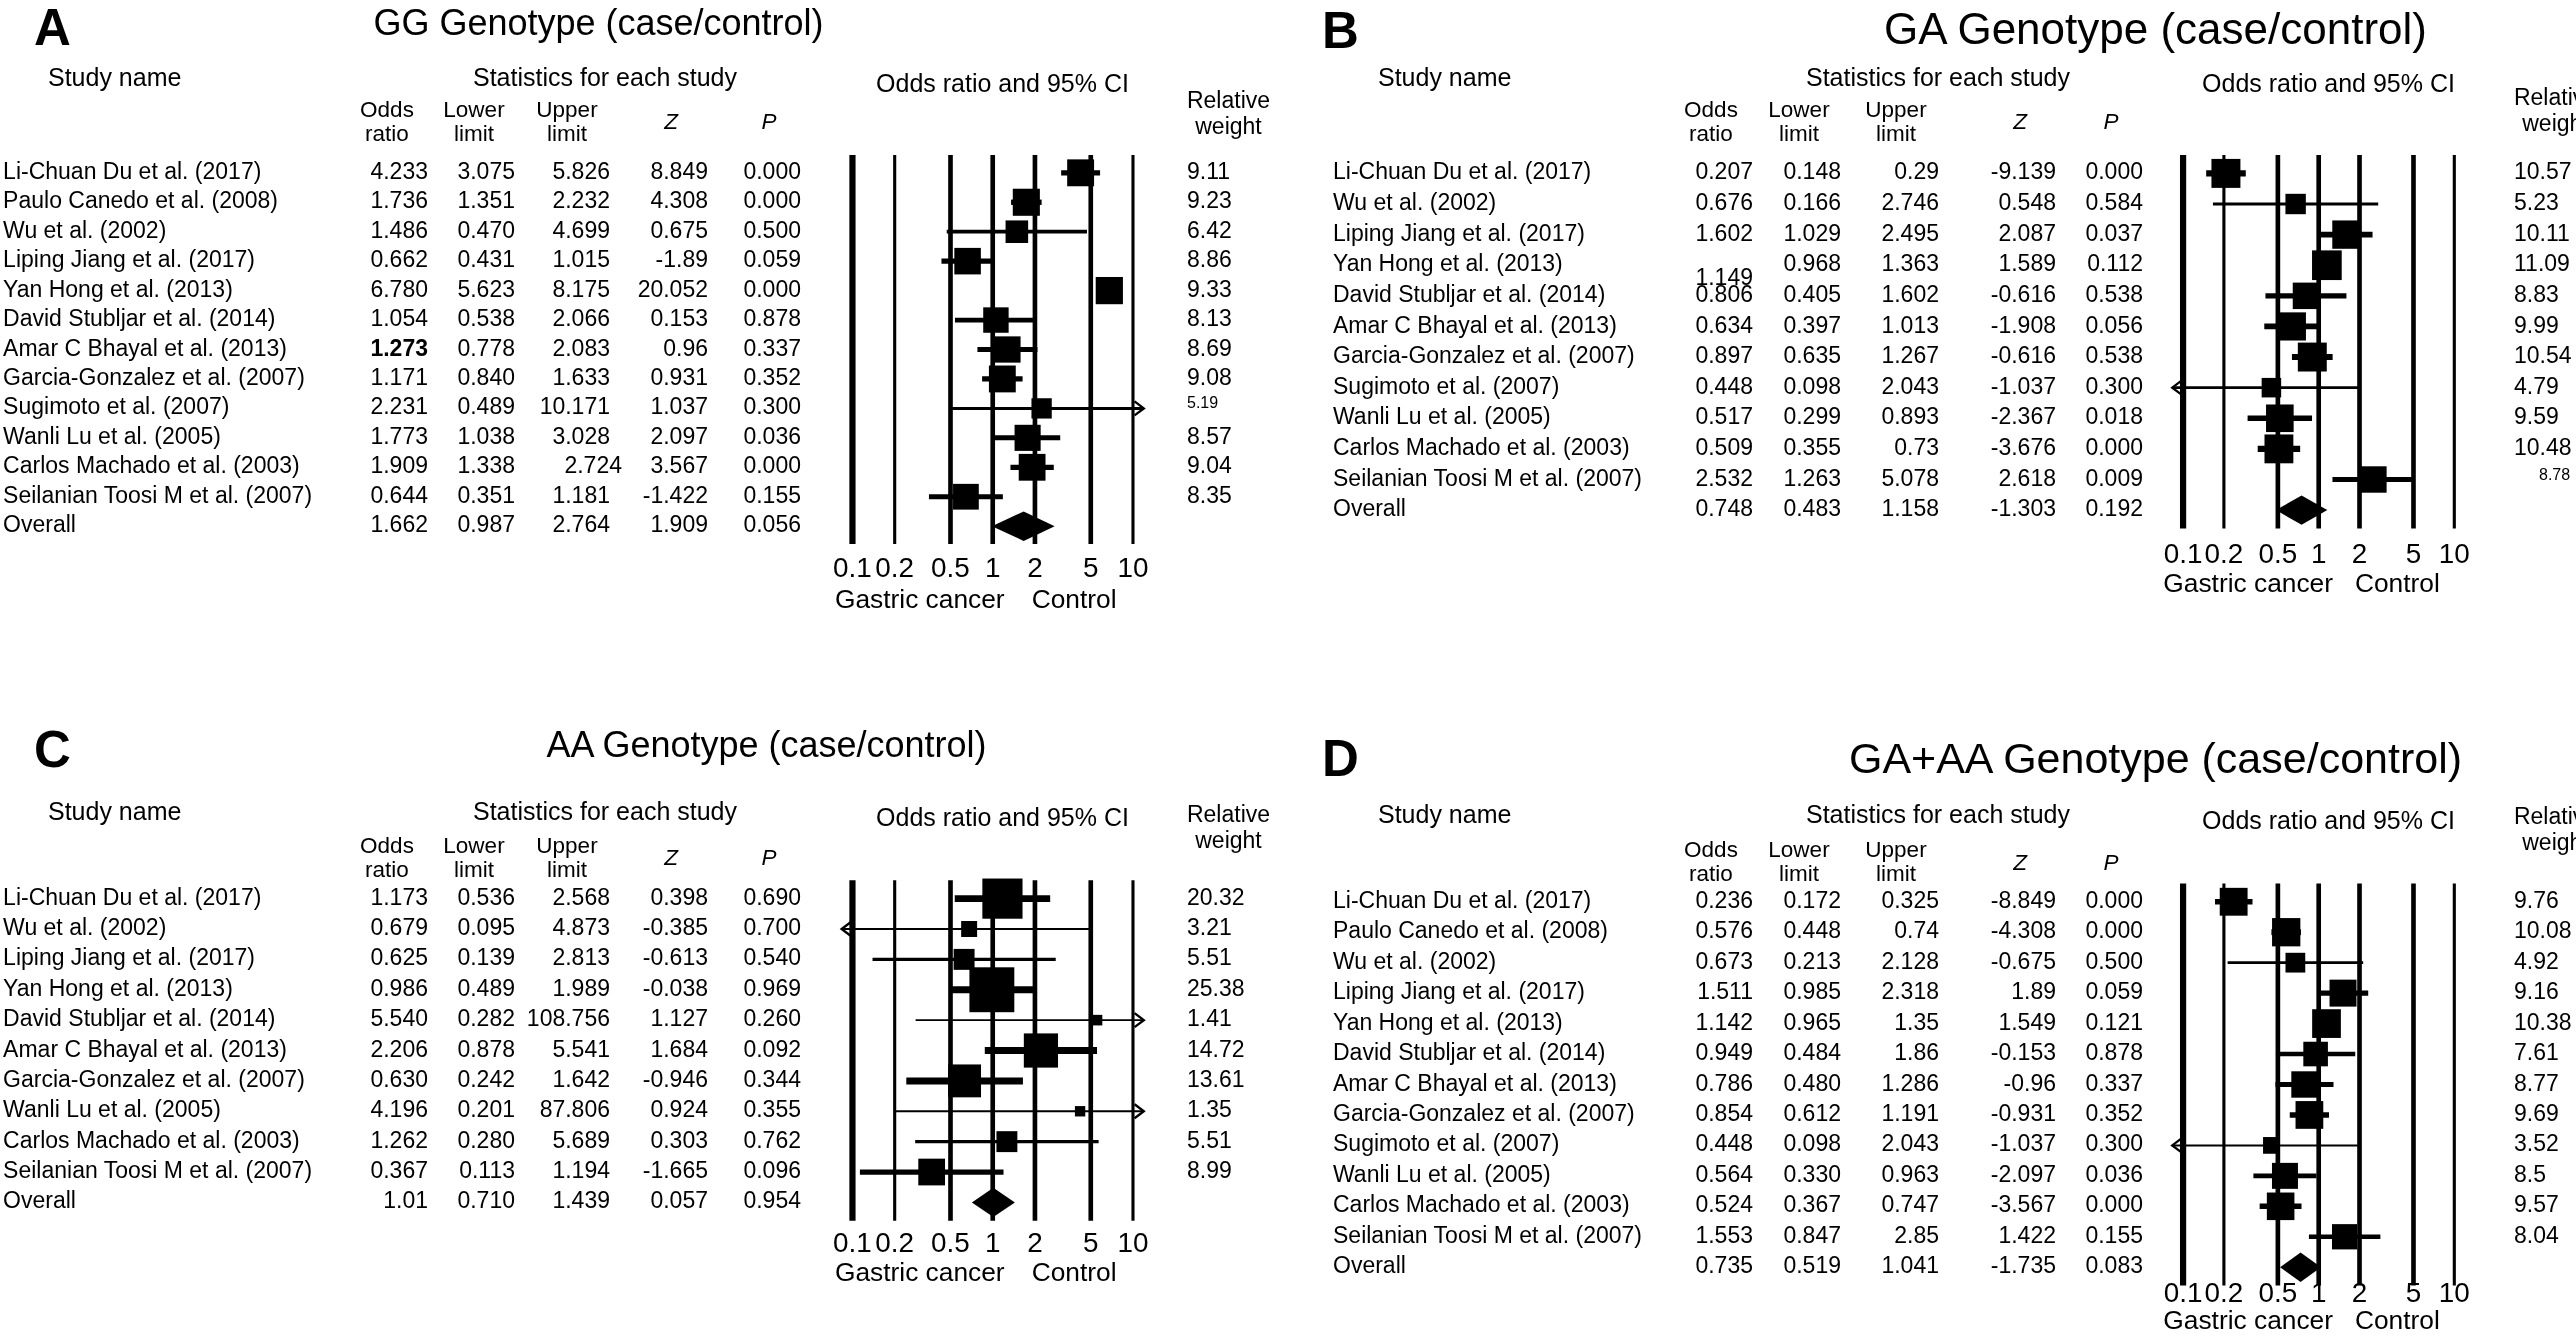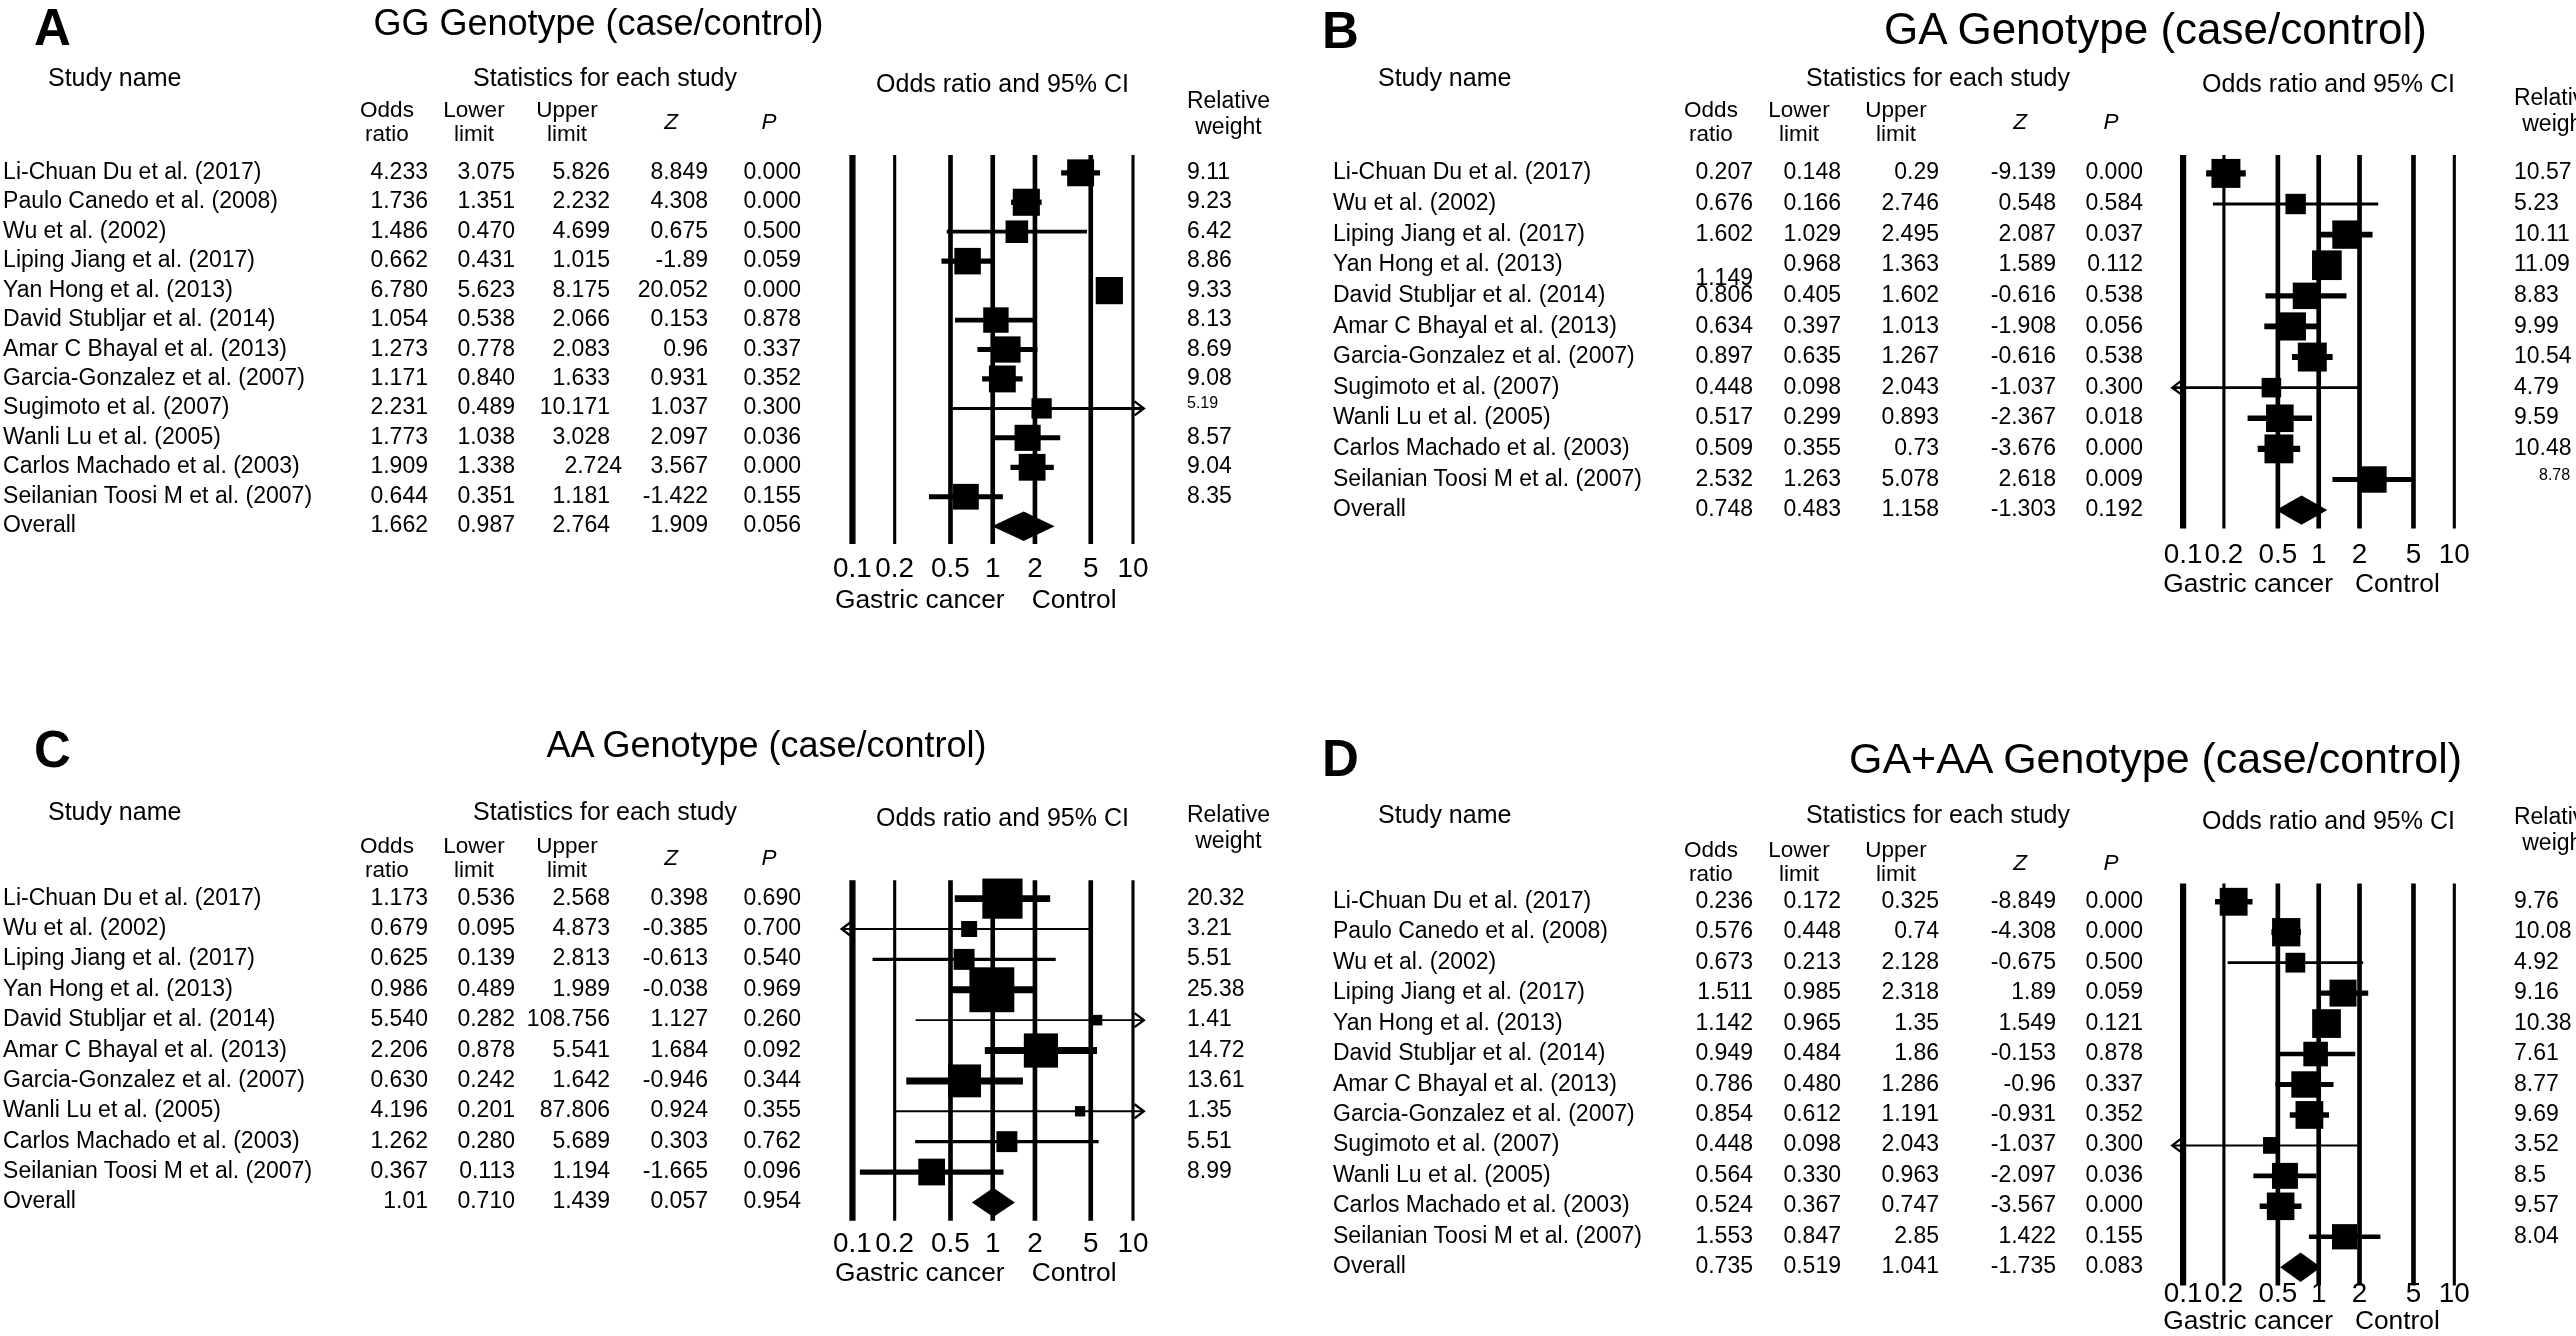--- a/index.html
+++ b/index.html
@@ -84,21 +84,21 @@
       <div class="abs nw" style="left: 3.1px; top: 306px; font-size: 23px;">David Stubljar et al. (2014)</div>
       <div class="abs rt nw" style="left: 316px; top: 306px; width: 112px; font-size: 23px;">1.054</div>
       <div class="abs rt nw" style="left: 403px; top: 306px; width: 112px; font-size: 23px;">0.538</div>
       <div class="abs rt nw" style="left: 498px; top: 306px; width: 112px; font-size: 23px;">2.066</div>
       <div class="abs rt nw" style="left: 596px; top: 306px; width: 112px; font-size: 23px;">0.153</div>
       <div class="abs rt nw" style="left: 689px; top: 306px; width: 112px; font-size: 23px;">0.878</div>
       <div class="abs" style="left: 1187px; top: 306px; font-size: 23px;">8.13</div>
     </div>
     <div>
       <div class="abs nw" style="left: 3.1px; top: 336px; font-size: 23px;">Amar C Bhayal et al. (2013)</div>
-      <div class="abs rt nw" style="left: 316px; top: 336px; width: 112px; font-size: 23px;">1.273</div>
+      <div class="abs rt nw" style="left: 316px; top: 336px; width: 112px; font-size: 23px; font-weight: bold;">1.273</div>
       <div class="abs rt nw" style="left: 403px; top: 336px; width: 112px; font-size: 23px;">0.778</div>
       <div class="abs rt nw" style="left: 498px; top: 336px; width: 112px; font-size: 23px;">2.083</div>
       <div class="abs rt nw" style="left: 596px; top: 336px; width: 112px; font-size: 23px;">0.96</div>
       <div class="abs rt nw" style="left: 689px; top: 336px; width: 112px; font-size: 23px;">0.337</div>
       <div class="abs" style="left: 1187px; top: 336px; font-size: 23px;">8.69</div>
     </div>
     <div>
       <div class="abs nw" style="left: 3.1px; top: 365px; font-size: 23px;">Garcia-Gonzalez et al. (2007)</div>
       <div class="abs rt nw" style="left: 316px; top: 365px; width: 112px; font-size: 23px;">1.171</div>
       <div class="abs rt nw" style="left: 403px; top: 365px; width: 112px; font-size: 23px;">0.840</div>

